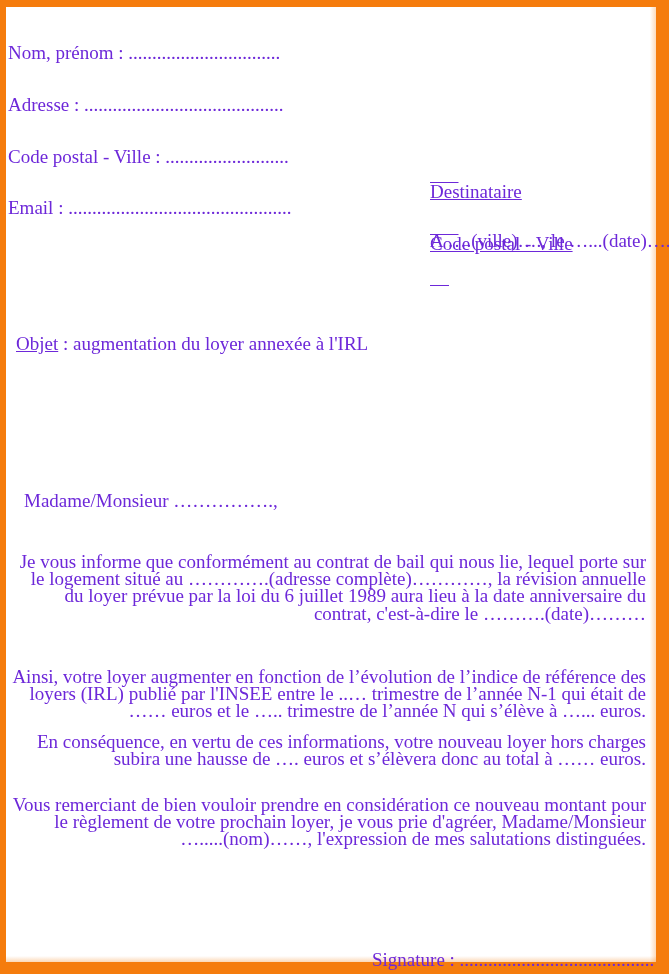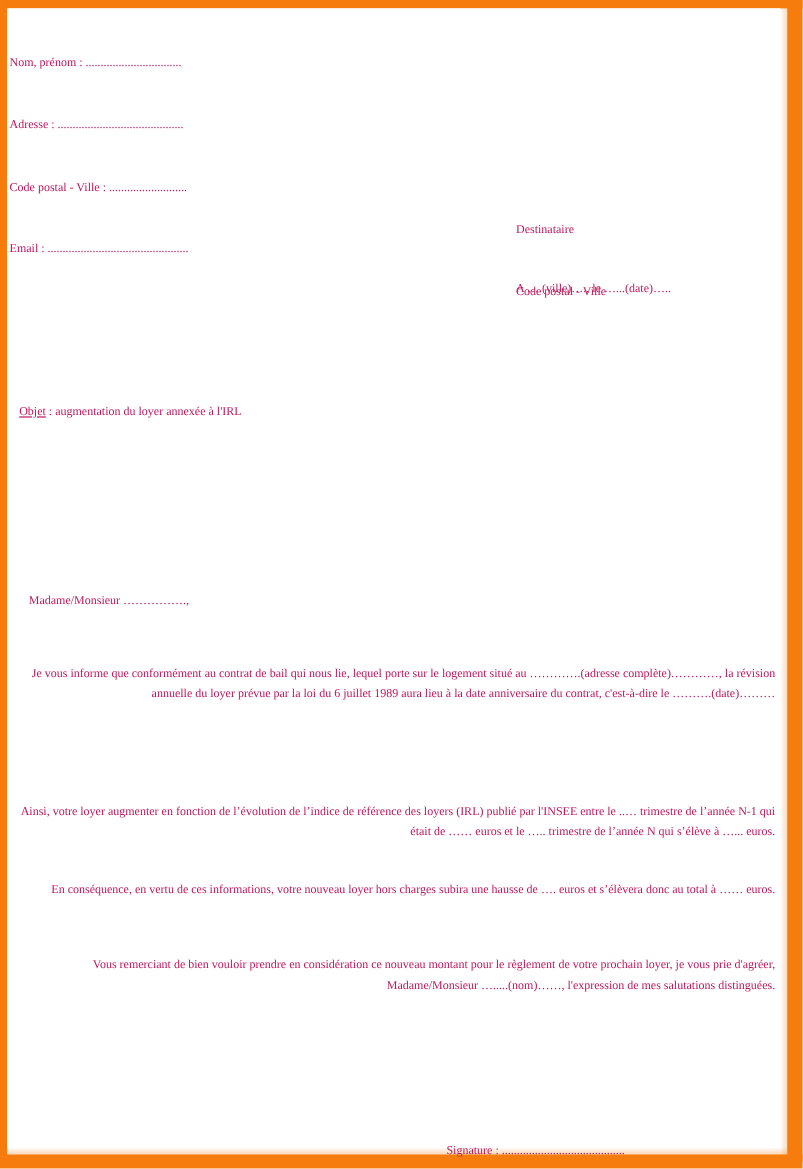--- a/index.html
+++ b/index.html
@@ -37,32 +37,32 @@
     position: absolute;
     left: 6px;
     top: 7px;
     width: 644px;
     height: 949px;
     background: #ffffff;
   }
 
   .doc-text {
     position: absolute;
-    color: #be185d;
-    font-size: 10px;
+    color: #6d28d9;
+    font-size: 19px;
     line-height: 17.2px;
     white-space: pre-wrap;
   }
 
   
   #sender-block { left: 2px; top: 3px; width: 440px; }
   #sender-block .line { display: block; }
 
   
-  #recipient-block { left: 424px; top: 142px; width: 220px; }
+  #recipient-block { left: 424px; top: 142px; width: 220px; text-decoration: underline; }
   #recipient-block .line { display: block; }
 
   
   #place-date-line { left: 424px; top: 225px; width: 250px; white-space: nowrap; }
 
   
   #subject-line { left: 10px; top: 328px; width: 600px; white-space: nowrap; }
   #subject-label { text-decoration: underline; }
 
   

